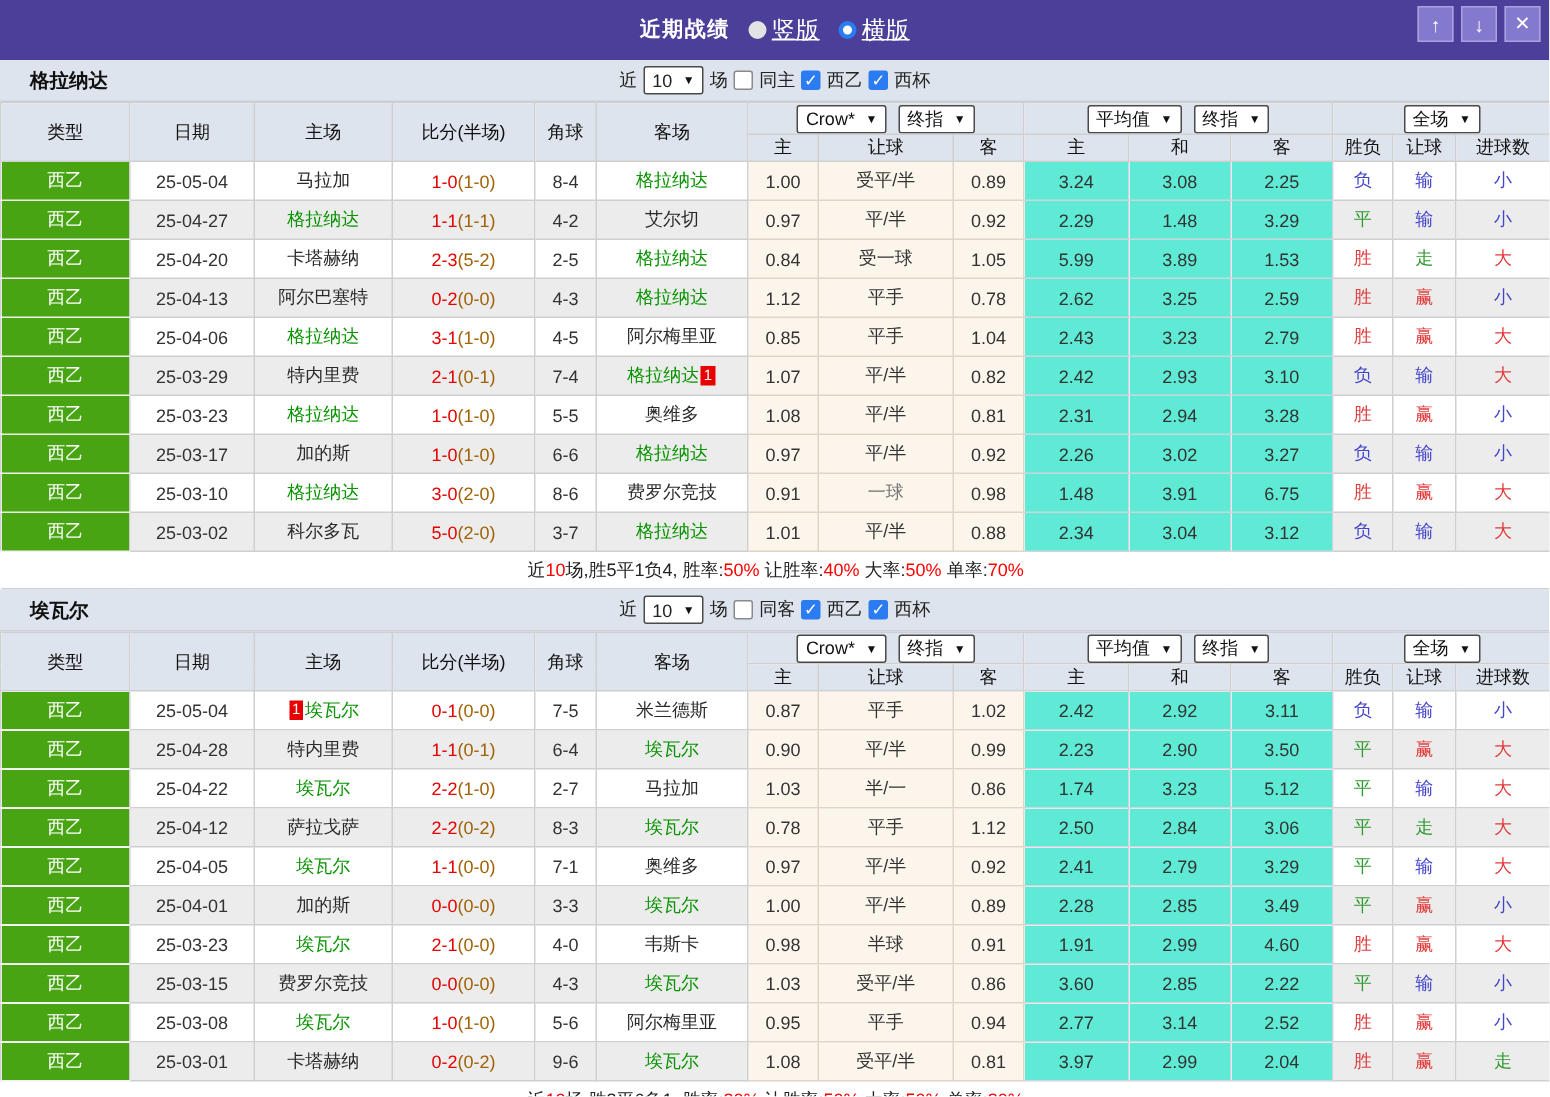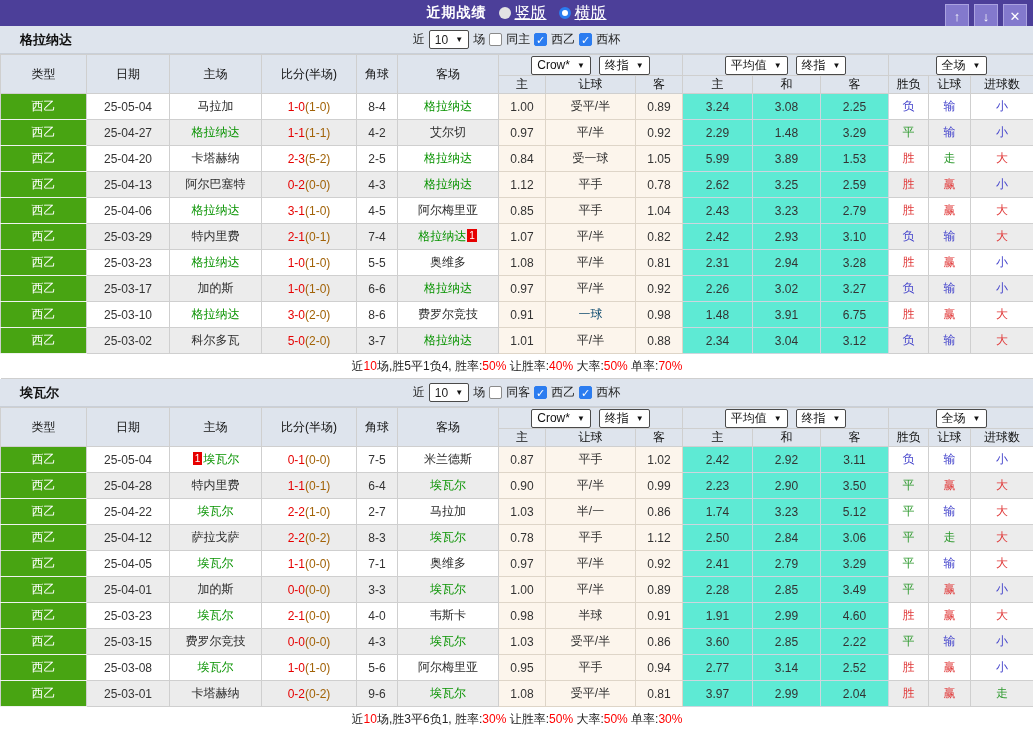--- a/index.html
+++ b/index.html
@@ -1,19 +1,19 @@
 <!DOCTYPE html>
 <html><head>
 <meta charset="utf-8">
 <style>
   html,body{margin:0;padding:0;background:#fff;}
   .app{width:1033px;height:731px;overflow:hidden;position:relative;
        font-family:"Liberation Sans","DejaVu Sans",sans-serif;font-size:12px;color:#222;background:#fff;}
   
-  .titlebar{height:26px;background:#4c3f99;display:flex;align-items:center;justify-content:center;position:relative;}
+  .titlebar{height:40px;background:#4c3f99;display:flex;align-items:center;justify-content:center;position:relative;}
   .title-center{display:flex;align-items:center;gap:12px;color:#fff;}
   .title-text{font-weight:bold;font-size:14px;letter-spacing:1px;}
   .radio-item{display:flex;align-items:center;gap:4px;font-size:16px;cursor:pointer;text-decoration:underline;}
   .radio{width:12px;height:12px;border-radius:50%;box-sizing:border-box;}
   .radio.unsel{background:#e3e3e3;}
   .radio.sel{background:#fff;border:3px solid #2b7cf0;}
   .win-btns{position:absolute;right:6px;top:4px;display:flex;gap:5px;}
   .win-btn{width:22px;height:22px;background:#8379cd;border:1px solid #aaa2e0;color:#fff;
            display:flex;align-items:center;justify-content:center;font-weight:bold;font-size:13px;cursor:pointer;}
   
@@ -38,21 +38,21 @@
   td.league{background:#48a412;color:#fff;border-top-color:#eef3ee;border-bottom-color:#eef3ee;}
   td.cream{background:#fcf5ec;border-color:#ded5c8;}
   td.lblue{background:#5eead4;border-color:#cdd6de;}
   tbody tr.even td.stripe{background:#ececec;}
   tbody tr.odd td.stripe{background:#fff;}
   .t-green{color:#089300;}
   .t-black{color:#2a2a2a;}
   .score-red{color:#e60000;}
   .half{color:#a16207;}
   .card{display:inline-block;background:#e60000;color:#fff;font-size:10px;line-height:13px;padding:0 2px;margin:0 1px;vertical-align:1px;}
-  .hcap-red{color:#0c4a6e;}
+  .hcap-red{color:#737373;}
   tfoot td{height:24px;background:#fff;border-left:none;border-right:none;color:#222;}
   .red{color:#f00;}
 </style>
 </head>
 <body>
 
 <div class="app">
   <div class="titlebar">
     <div class="title-center">
       <span class="title-text">近期战绩</span>

